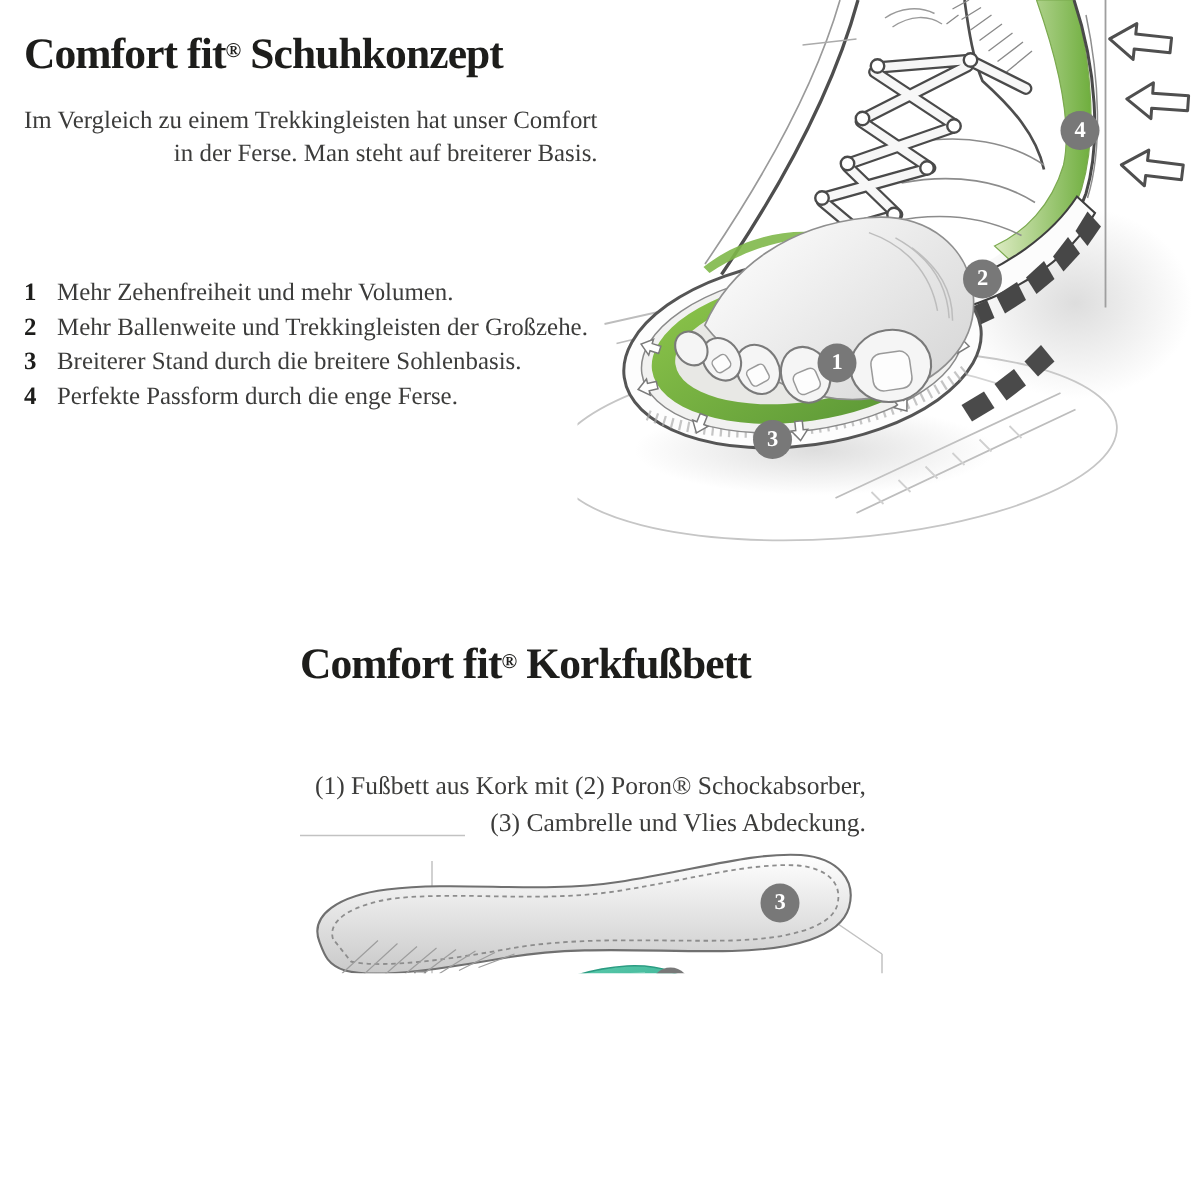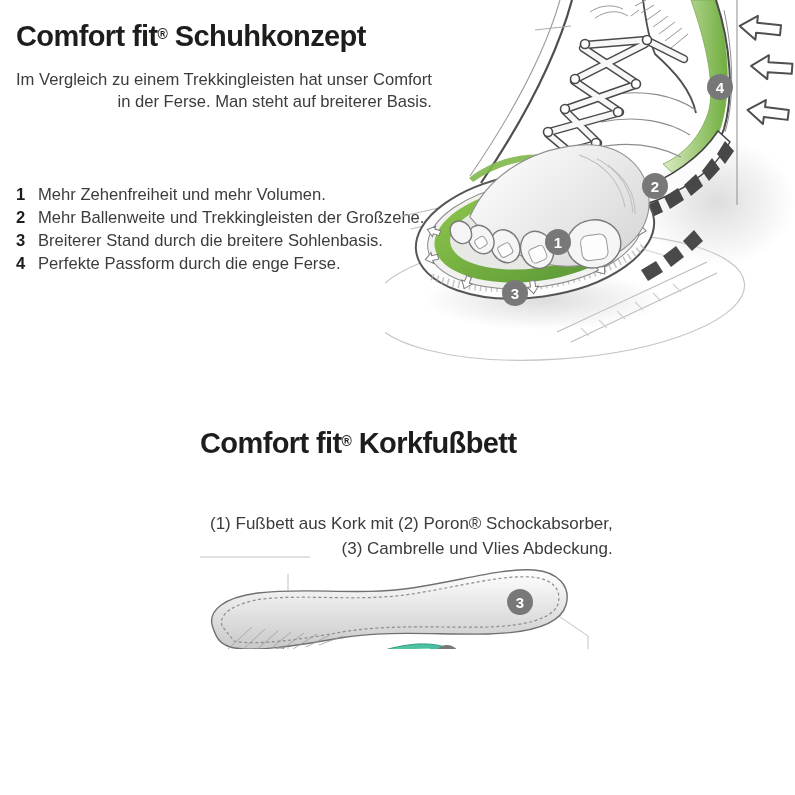--- a/index.html
+++ b/index.html
@@ -1,18 +1,18 @@
 <!DOCTYPE html>
 <html><head>
 <meta charset="utf-8">
 <style>
   html,body { margin:0; padding:0; background:#ffffff; }
   .canvas {
     position:relative; width:795px; height:649px; overflow:hidden; background:#ffffff;
-    font-family:Liberation Sans, sans-serif; color:#3c3c3b;
+    font-family:Liberation Serif, serif; color:#3c3c3b;
   }
   h1,h2 { margin:0; font-weight:700; color:#1d1d1b; letter-spacing:-0.6px; font-size:29px; }
   sup.reg { font-size:14px; vertical-align:7px; line-height:0; font-weight:700; }
   .shoe-title   { position:absolute; left:16px;  top:20px; }
   .shoe-intro   { position:absolute; left:16px;  top:69px;  font-size:16.6px; line-height:21.8px; }
   .line { white-space:nowrap;text-align:right; }
   .features     { position:absolute; left:16px;  top:183px; font-size:16.6px; line-height:23px; }
   .feat { display:flex; white-space:nowrap; }
   .fnum { flex:0 0 22px; width:22px; font-weight:700; color:#1d1d1b; }
   .shoe-art     { position:absolute; left:385px; top:0;     width:410px; height:375px; }

